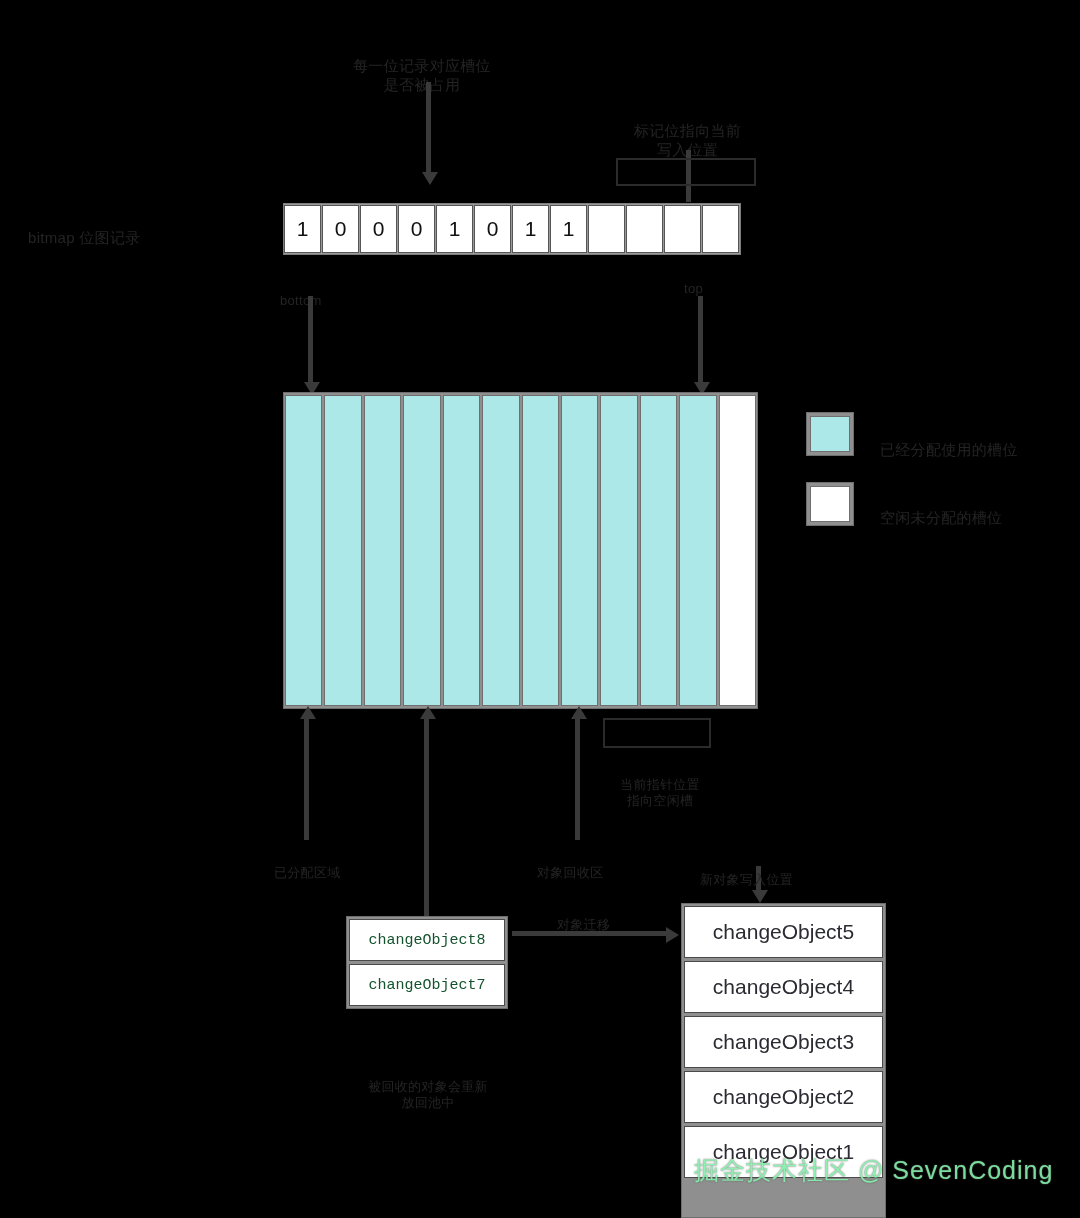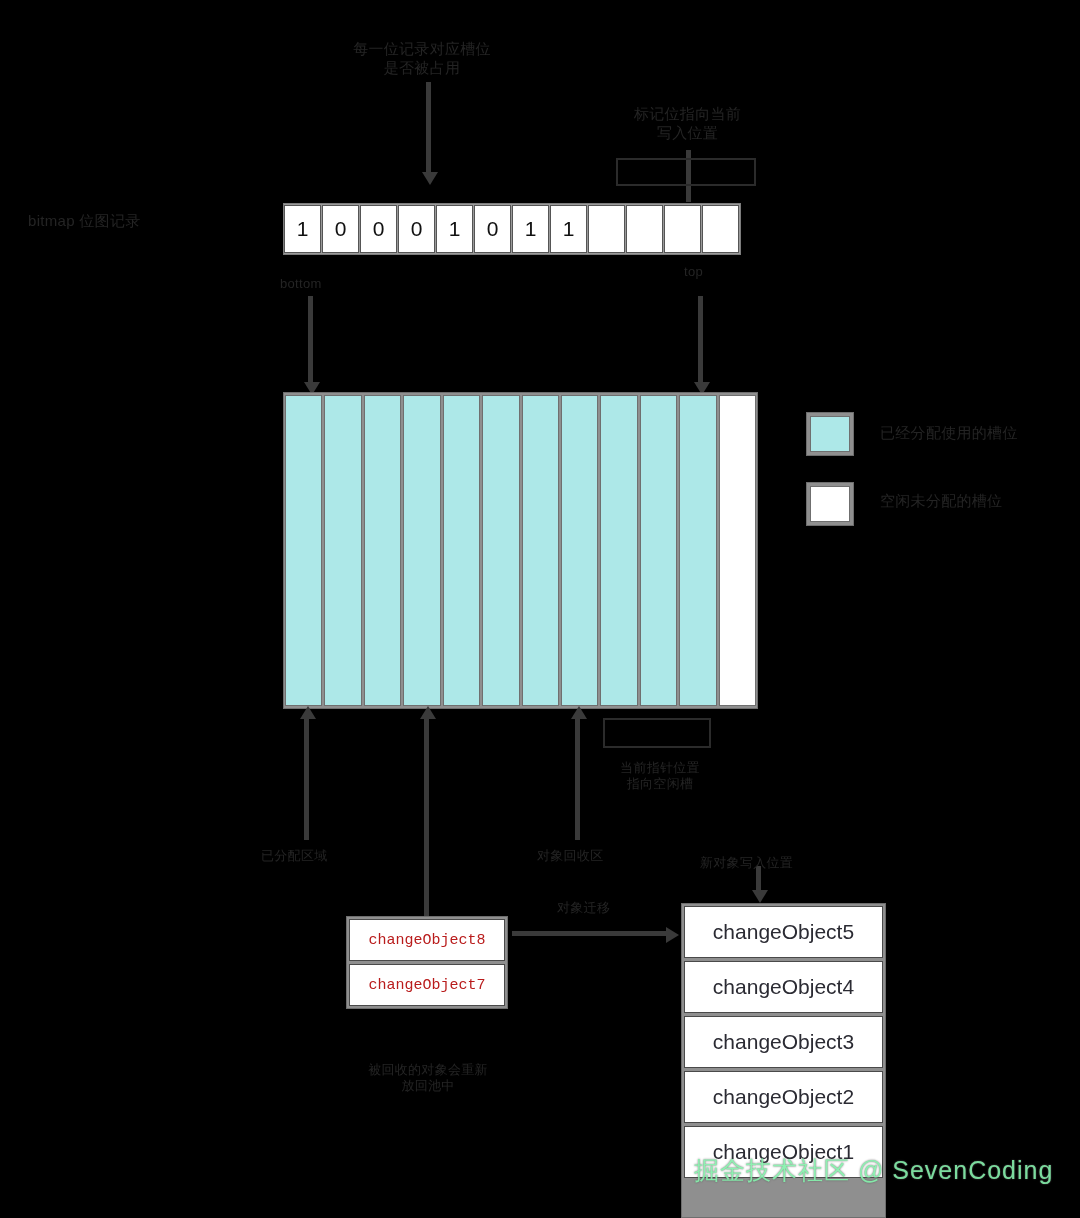--- a/index.html
+++ b/index.html
@@ -3,21 +3,21 @@
 <meta charset="utf-8">
 <style>
   html,body{margin:0;padding:0;background:#000;}
   body{width:1080px;height:1218px;position:relative;overflow:hidden;
        font-family:"Liberation Sans",sans-serif;}
 
   .canvas{position:absolute;inset:0;}
 
   
   .lbl{position:absolute;color:#242424;font-size:15px;line-height:1.25;
-       white-space:pre;letter-spacing:.3px;}
+       white-space:pre;letter-spacing:.3px;margin-top:17px;}
   .lbl.sm{font-size:13px;}
   .lbl.c{text-align:center;}
 
   
   #bit-array{position:absolute;left:283px;top:203px;height:50px;
              display:flex;background:#9a9a9a;border:1px solid #7d7d7d;}
   #bit-array .cell{width:37px;height:48px;margin:1px 1px 1px 0;background:#fff;
              border:1px solid #555;box-sizing:border-box;
              display:flex;align-items:center;justify-content:center;
              font-size:21px;color:#111;font-family:"Liberation Sans",sans-serif;}
@@ -37,21 +37,21 @@
                    box-sizing:border-box;background:#ADE8E8;}
   .legend-swatch.white i{background:#fff;}
   #legend-used{left:806px;top:412px;}
   #legend-free{left:806px;top:482px;}
 
   
   .stack{position:absolute;background:#8f8f8f;border:1px solid #6e6e6e;
          box-sizing:border-box;padding:2px;}
   .stack .obj{background:#fff;border:1px solid #4a4a4a;box-sizing:border-box;
               display:flex;align-items:center;justify-content:center;
-              color:#b91c1c;}
+              color:#14532d;}
   #stack-left{left:346px;top:916px;width:162px;}
   #stack-left .obj{height:42px;margin-bottom:3px;font-size:15px;
                    font-family:"Liberation Mono",monospace;}
   #stack-left .obj:last-child{margin-bottom:0;}
   #stack-right{left:681px;top:903px;width:205px;height:315px;}
   #stack-right .obj{height:52px;margin-bottom:3px;font-size:21px;color:#2b2b33;}
 
   
   .arrow{position:absolute;background:#3a3a3a;}
   .arrow.v{width:5px;}
@@ -148,21 +148,21 @@
   <div class="head up" style="left:571px;top:706px;"></div>
   <div class="arrow v" style="left:575px;top:718px;height:122px;"></div>
 
   <div class="minibox" style="left:603px;top:718px;width:108px;height:30px;"></div>
   <div class="lbl sm c" style="left:600px;top:760px;width:120px;">当前指针位置
 指向空闲槽</div>
 
   <div class="arrow v" style="left:756px;top:866px;height:30px;"></div>
   <div class="head down" style="left:752px;top:890px;"></div>
 
-  <div class="lbl sm" style="left:261px;top:848px;">已分配区域</div>
+  <div class="lbl sm" style="left:274px;top:848px;">已分配区域</div>
   <div class="lbl sm" style="left:537px;top:848px;">对象回收区</div>
   <div class="lbl sm" style="left:700px;top:855px;">新对象写入位置</div>
 
   <div class="stack" id="stack-left">
     <div class="obj">changeObject8</div>
     <div class="obj">changeObject7</div>
   </div>
 
   <div class="stack" id="stack-right">
     <div class="obj">changeObject5</div>

